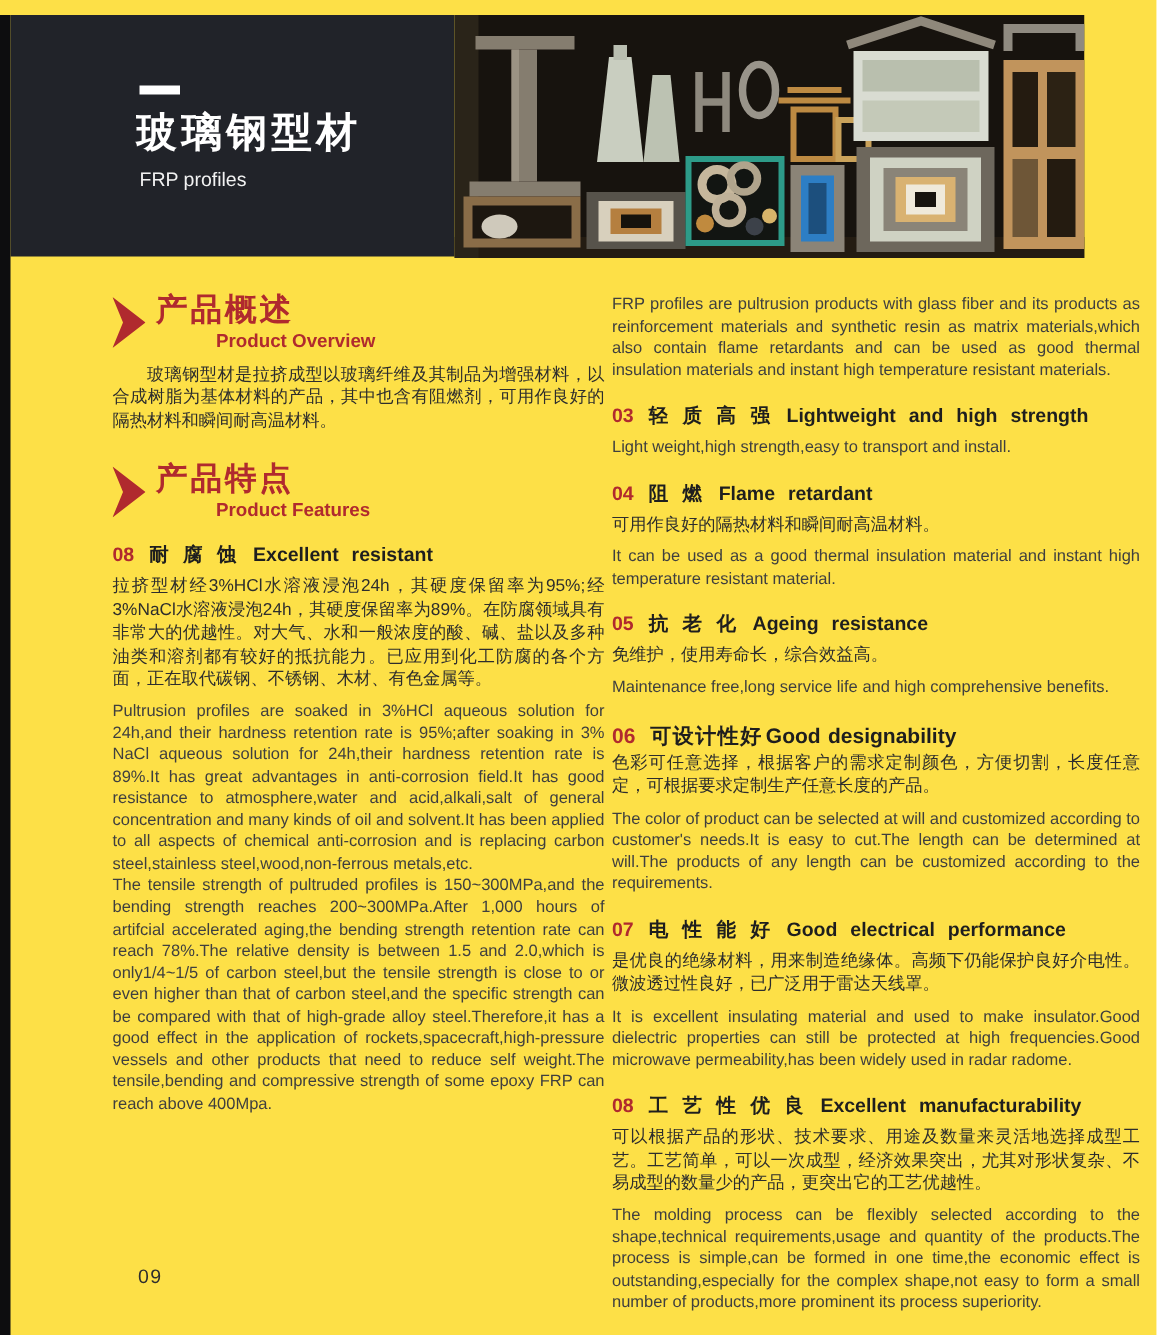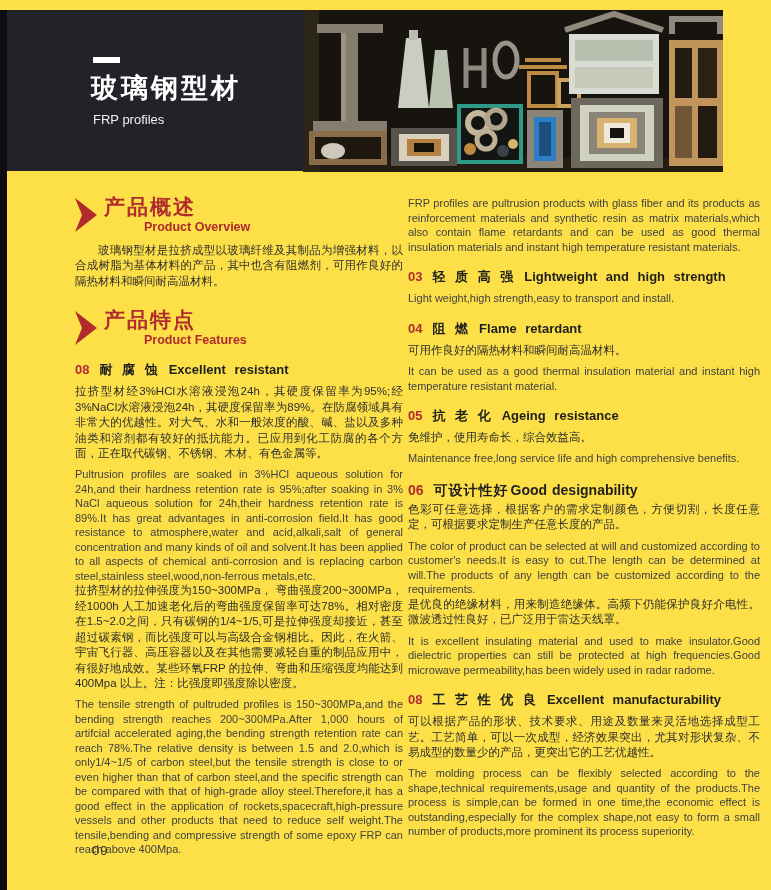--- a/index.html
+++ b/index.html
@@ -161,21 +161,20 @@
 
     <div>
       <div class="f-head">
         <span class="num">08</span><span class="fcn">耐 腐 蚀</span><span class="fen">Excellent resistant</span>
       </div>
       <p class="cn-text">拉挤型材经3%HCl水溶液浸泡24h，其硬度保留率为95%;经3%NaCl水溶液浸泡24h，其硬度保留率为89%。在防腐领域具有非常大的优越性。对大气、水和一般浓度的酸、碱、盐以及多种油类和溶剂都有较好的抵抗能力。已应用到化工防腐的各个方面，正在取代碳钢、不锈钢、木材、有色金属等。</p>
       <p class="en-text">Pultrusion profiles are soaked in 3%HCl aqueous solution for 24h,and their hardness retention rate is 95%;after soaking in 3% NaCl aqueous solution for 24h,their hardness retention rate is 89%.It has great advantages in anti-corrosion field.It has good resistance to atmosphere,water and acid,alkali,salt of general concentration and many kinds of oil and solvent.It has been applied to all aspects of chemical anti-corrosion and is replacing carbon steel,stainless steel,wood,non-ferrous metals,etc.</p>
     </div>
 
     <div>
-      <p class="cn-text">拉挤型材的拉伸强度为150~300MPa， 弯曲强度200~300MPa，经1000h 人工加速老化后的弯曲强度保留率可达78%。相对密度在1.5~2.0之间，只有碳钢的1/4~1/5,可是拉伸强度却接近，甚至超过碳素钢，而比强度可以与高级合金钢相比。因此，在火箭、宇宙飞行器、高压容器以及在其他需要减轻自重的制品应用中，有很好地成效。某些环氧FRP 的拉伸、弯曲和压缩强度均能达到400Mpa 以上。注：比强度即强度除以密度。</p>
       <p class="en-text">The tensile strength of pultruded profiles is 150~300MPa,and the bending strength reaches 200~300MPa.After 1,000 hours of artifcial accelerated aging,the bending strength retention rate can reach 78%.The relative density is between 1.5 and 2.0,which is only1/4~1/5 of carbon steel,but the tensile strength is close to or even higher than that of carbon steel,and the specific strength can be compared with that of high-grade alloy steel.Therefore,it has a good effect in the application of rockets,spacecraft,high-pressure vessels and other products that need to reduce self weight.The tensile,bending and compressive strength of some epoxy FRP can reach above 400Mpa.</p>
 
     </div>
 
   </div>
 
   <div class="col col-right">
 
     <p class="en-text intro">FRP profiles are pultrusion products with glass fiber and its products as reinforcement materials and synthetic resin as matrix materials,which also contain flame retardants and can be used as good thermal insulation materials and instant high temperature resistant materials.</p>
 
@@ -204,20 +203,23 @@
 
     <div>
       <div class="f-head big">
         <span class="num">06</span><span class="fcn">可设计性好</span><span class="fen">Good designability</span>
       </div>
       <p class="cn-text">色彩可任意选择，根据客户的需求定制颜色，方便切割，长度任意定，可根据要求定制生产任意长度的产品。</p>
       <p class="en-text">The color of product can be selected at will and customized according to customer's needs.It is easy to cut.The length can be determined at will.The products of any length can be customized according to the requirements.</p>
     </div>
 
     <div>
+      <div class="f-head">
+        <span class="num">07</span><span class="fcn">电 性 能 好</span><span class="fen">Good electrical performance</span>
+      </div>
       <p class="cn-text">是优良的绝缘材料，用来制造绝缘体。高频下仍能保护良好介电性。微波透过性良好，已广泛用于雷达天线罩。</p>
       <p class="en-text">It is excellent insulating material and used to make insulator.Good dielectric properties can still be protected at high frequencies.Good microwave permeability,has been widely used in radar radome.</p>
     </div>
 
     <div>
       <div class="f-head">
         <span class="num">08</span><span class="fcn">工 艺 性 优 良</span><span class="fen">Excellent manufacturability</span>
       </div>
       <p class="cn-text">可以根据产品的形状、技术要求、用途及数量来灵活地选择成型工艺。工艺简单，可以一次成型，经济效果突出，尤其对形状复杂、不易成型的数量少的产品，更突出它的工艺优越性。</p>
       <p class="en-text">The molding process can be flexibly selected according to the shape,technical requirements,usage and quantity of the products.The process is simple,can be formed in one time,the economic effect is outstanding,especially for the complex shape,not easy to form a small number of products,more prominent its process superiority.</p>

